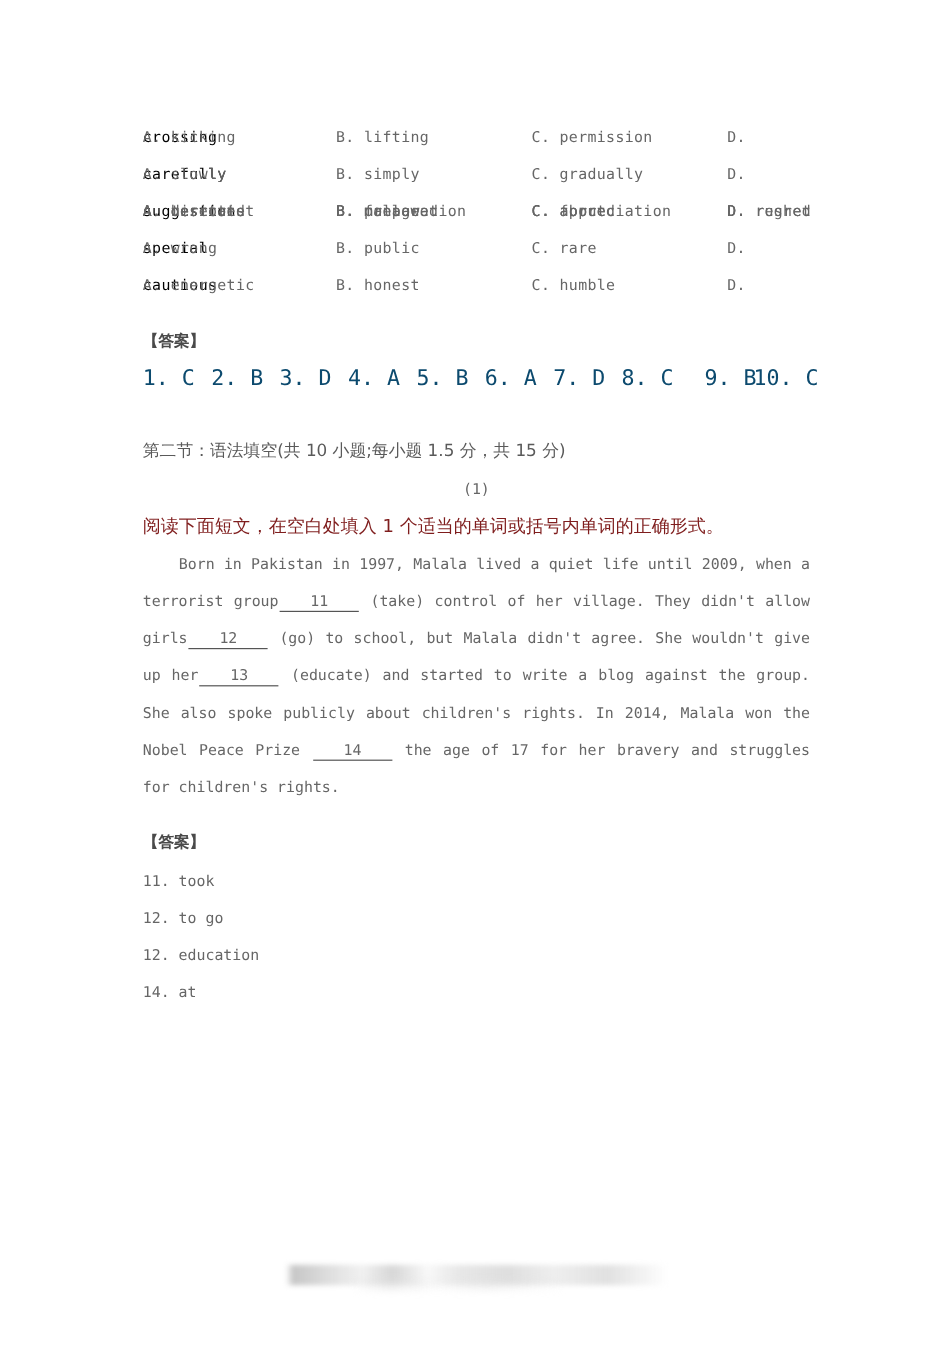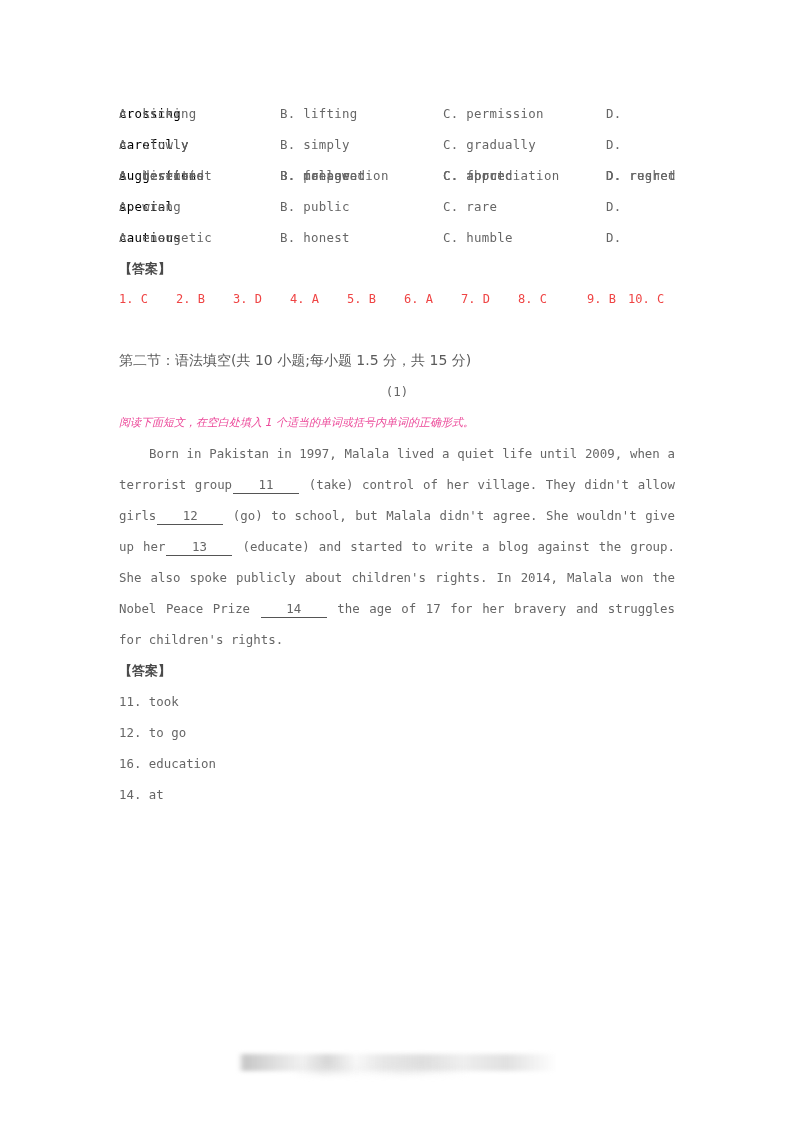--- a/index.html
+++ b/index.html
@@ -54,27 +54,27 @@
     color: #000000;
   }
 
   
   .ans-head {
     font-family: "DejaVu Sans", "Liberation Sans", sans-serif;
     font-size: 13px;
     font-weight: bold;
     color: #4a4a4a;
     line-height: 31px;
-    margin-top: 0;
+    margin-top: 16px;
   }
   .ans-row {
     font-family: "DejaVu Sans Mono", "Liberation Mono", monospace;
-    font-size: 12px;
-    line-height: 31px;
-    color: #ef4444;
+    font-size: 18px;
+    line-height: 31px;
+    color: #0c4a6e;
     white-space: nowrap;
     position: relative;
     height: 31px;
   }
   .ans-item {
     position: absolute;
     top: 0;
   }
 
   
@@ -87,24 +87,23 @@
   .center-label {
     text-align: center;
     font-family: "DejaVu Sans Mono", "Liberation Mono", monospace;
     font-size: 12.4px;
     color: #666;
     line-height: 31px;
     width: 556px;
   }
   .instruction {
     font-family: "DejaVu Sans", "Liberation Sans", sans-serif;
-    font-size: 11px;
-    color: #ec4899;
-    line-height: 31px;
-    font-style: italic;
+    font-size: 15px;
+    color: #7f1d1d;
+    line-height: 31px;
   }
   .passage {
     font-family: "DejaVu Sans Mono", "Liberation Mono", monospace;
     font-size: 12.4px;
     line-height: 31px;
     color: #666;
     text-align: justify;
     text-justify: inter-word;
     width: 556px;
   }
@@ -245,21 +244,21 @@
     <div class="section-head">第二节：语法填空(共 10 小题;每小题 1.5 分，共 15 分)</div>
     <div class="center-label">(1)</div>
     <div class="instruction">阅读下面短文，在空白处填入 1 个适当的单词或括号内单词的正确形式。</div>
 
     <div class="passage"><span class="indent"></span><span>Born in Pakistan in 1997, Malala lived a quiet life until 2009, when a terrorist group</span><span class="blank">11</span> <span>(take) control of her village. They didn't allow girls</span><span class="blank">12</span> <span>(go) to school, but Malala didn't agree. She wouldn't give up her</span><span class="blank">13</span> <span>(educate) and started to write a blog against the group. She also spoke publicly about children's rights. In 2014, Malala won the Nobel Peace Prize</span> <span class="blank">14</span> <span>the age of 17 for her bravery and struggles for children's rights.</span></div>
 
     <div class="ans-head">【答案】</div>
     <div class="ans-list">
       <div>11. took</div>
       <div>12. to go</div>
-      <div>16. education</div>
+      <div>12. education</div>
       <div>14. at</div>
     </div>
 
   </div>
 
   <div class="watermark"></div>
   <div class="watermark-2"></div>
 </div>
 
 </body></html>

